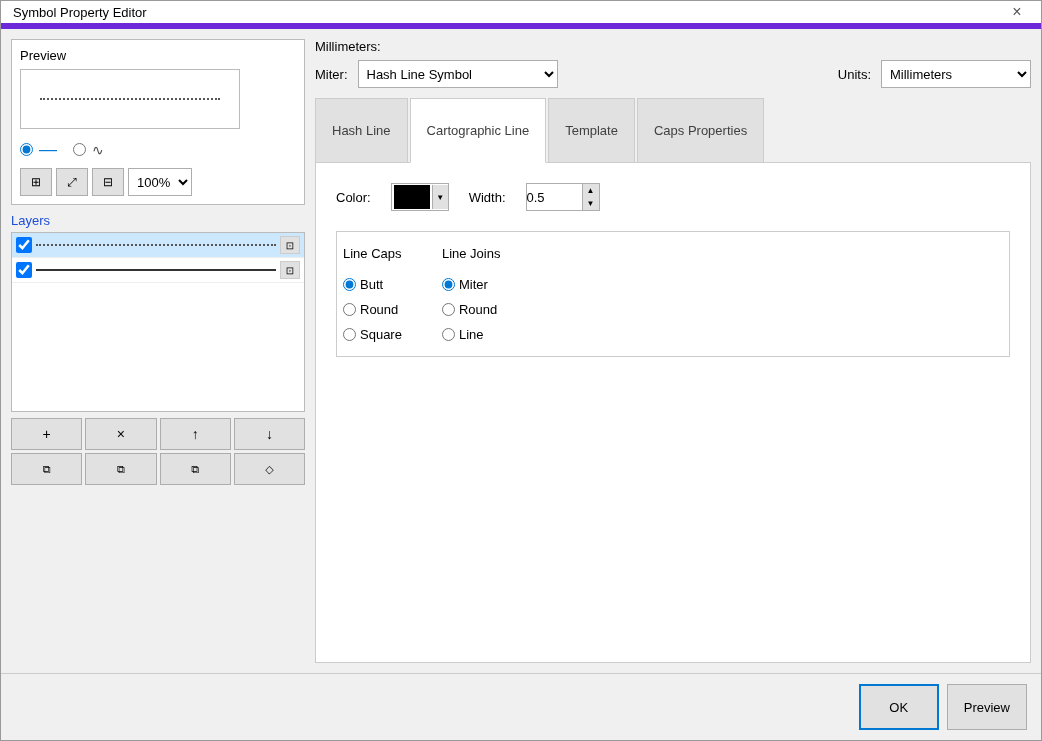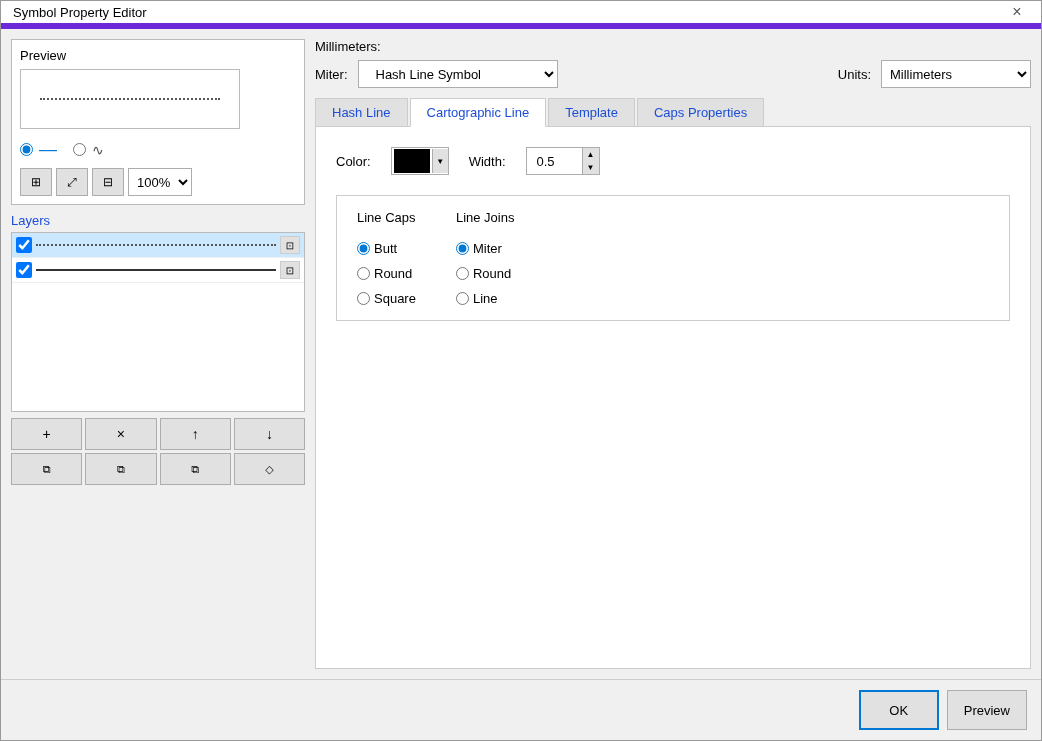--- a/index.html
+++ b/index.html
@@ -225,47 +225,47 @@
       display: flex;
       align-items: center;
       gap: 10px;
       margin-bottom: 10px;
     }
     .type-label { font-size: 13px; color: #000; }
     .type-select {
       height: 28px;
       border: 1px solid #adadad;
       background: #fff;
-      padding: 0 13px;
+      padding: 0 4px;
       font-size: 13px;
       min-width: 200px;
     }
     .units-label { font-size: 13px; color: #000; margin-left: auto; text-align: center; }
     .units-select {
       height: 28px;
       border: 1px solid #adadad;
       background: #fff;
       padding: 0 4px;
       font-size: 13px;
       min-width: 150px;
     }
     .tabs-bar {
       display: flex;
       border-bottom: 1px solid #ccc;
       margin-bottom: 0;
     }
     .tab {
-      padding: 6px 16px;
+      padding: 24px 16px;
       border: 1px solid #ccc;
       border-bottom: none;
       cursor: pointer;
       background: #e1e1e1;
       font-size: 13px;
       margin-right: 2px;
-      color: #1d4ed8;
+      color: #404040;
     }
     .tab.active {
       background: #fff;
       border-bottom: 1px solid #fff;
       margin-bottom: -1px;
       z-index: 1;
       position: relative;
     }
     .tab-content {
       flex: 1;
@@ -308,21 +308,21 @@
     .width-label { font-size: 13px; }
     .width-input-group {
       display: flex;
       align-items: stretch;
       border: 1px solid #adadad;
     }
     .width-input {
       width: 55px;
       height: 26px;
       border: none;
-      padding: 0 10px;
+      padding: 0 0;
       font-size: 13px;
       outline: none;
       background: #fff;
     }
     .spinner-btns {
       display: flex;
       flex-direction: column;
       border-left: 1px solid #adadad;
     }
     .spinner-btn {
@@ -355,36 +355,36 @@
       display: flex;
       align-items: center;
       gap: 4px;
       font-size: 13px;
     }
     .radio-row input[type=radio] {
       accent-color: #0078d4;
     }
     .line-options-box {
       border: 1px solid #ccc;
-      padding: 14px 20px;
+      padding: 14px 6px;
       background: #fff;
     }
     
     .dialog-footer {
       display: flex;
       align-items: center;
       justify-content: flex-end;
       padding: 10px 14px;
       gap: 8px;
       border-top: 1px solid #ccc;
       background: #f0f0f0;
     }
     .footer-btn {
       min-width: 80px;
-      height: 40px;
+      height: 46px;
       padding: 0 16px;
       border: 1px solid #adadad;
       background: #e1e1e1;
       cursor: pointer;
       font-size: 13px;
     }
     .footer-btn.primary {
       background: #e1e1e1;
       border: 2px solid #0078d4;
     }

